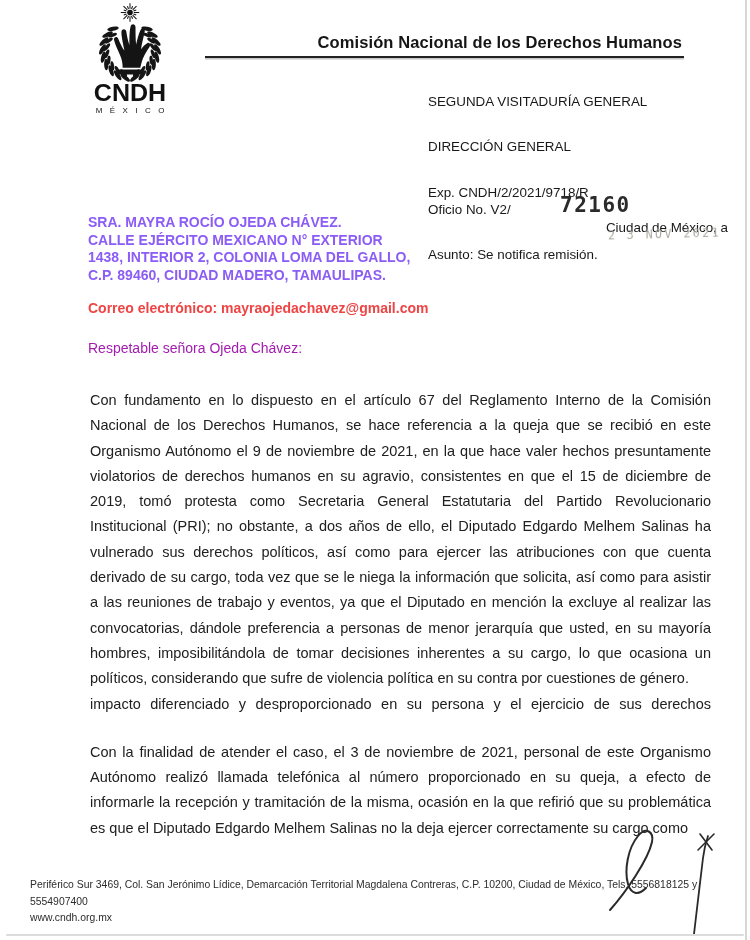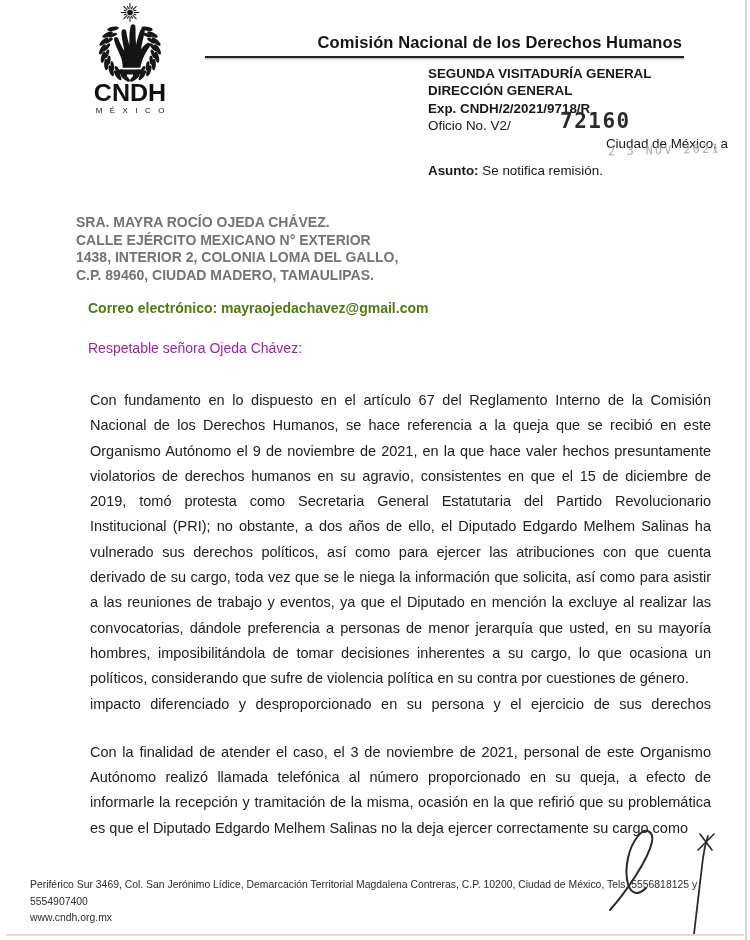--- a/index.html
+++ b/index.html
@@ -27,39 +27,39 @@
     white-space:nowrap;
   }
   .title-rule{
     position:absolute;top:56px;left:205px;width:479px;height:2.4px;
     background:#222;box-shadow:0 1.6px 0 rgba(0,0,0,.22);
   }
   .hdr-block{
     position:absolute;left:428px;top:65px;width:300px;
     font-size:13.4px;line-height:17.4px;color:#181818;
   }
-  .hdr-block .b{font-weight:bold;}
+  .hdr-block .b{font-weight:normal;margin-top:28px;}
   .oficio-line{position:relative;}
   .stamp-number{
     position:absolute;left:132px;top:-4px;
     font-family:"DejaVu Sans Mono",monospace;
     font-size:21px;font-weight:600;letter-spacing:1.5px;color:#2b2b2b;
   }
   .city-line{position:relative;text-align:right;}
   .date-stamp{
     position:absolute;left:180px;top:7px;
     font-family:"DejaVu Sans Mono",monospace;
     font-size:11.5px;letter-spacing:2.5px;color:#aba7a0;
     transform:rotate(-1.5deg);filter:blur(.35px);white-space:nowrap;
   }
   .asunto-line{margin-top:10px;}
 
   
-  .recipient{position:absolute;left:76px;top:214px;font-size:14px;line-height:17.5px;font-weight:bold;color:#737373;}
-  .email-line{position:absolute;left:88px;top:300px;font-size:14px;font-weight:bold;color:#4d7c0f;}
+  .recipient{position:absolute;left:88px;top:214px;font-size:14px;line-height:17.5px;font-weight:bold;color:#8b5cf6;}
+  .email-line{position:absolute;left:88px;top:300px;font-size:14px;font-weight:bold;color:#ef4444;}
   .salutation{position:absolute;left:88px;top:340px;font-size:14px;color:#a21caf;}
 
   
   .body-text{position:absolute;left:82px;top:380px;width:637px;}
   .body-para{margin:8px;}
   .body-para + .body-para{margin-top:23px;}
   .body-line{
     font-size:14.5px;line-height:25.3px;color:#202020;
     text-align:justify;text-align-last:justify;
   }

